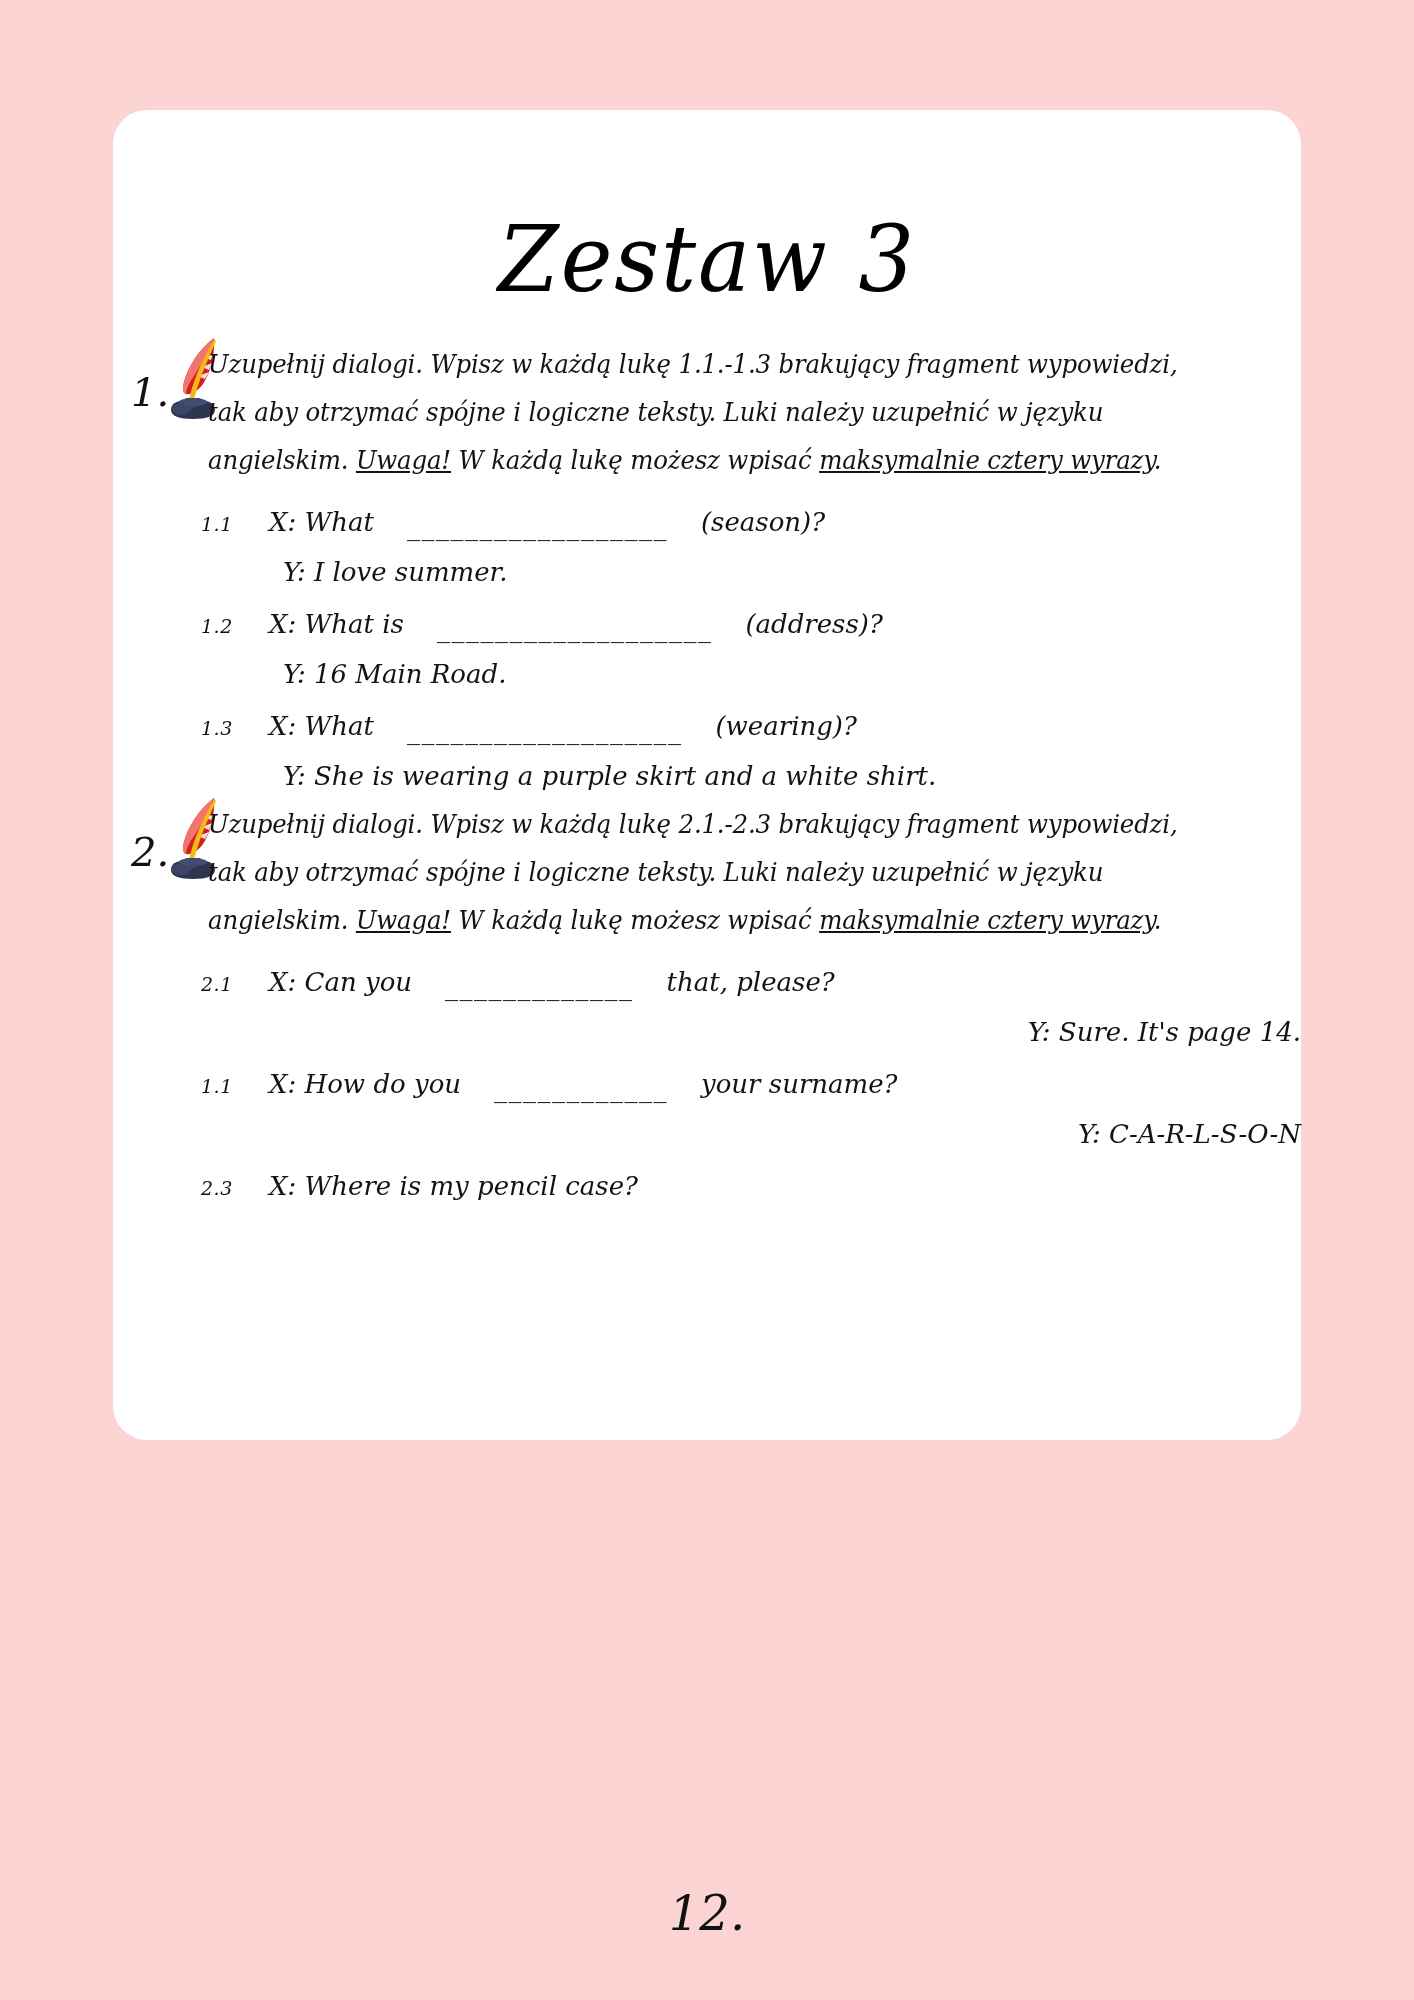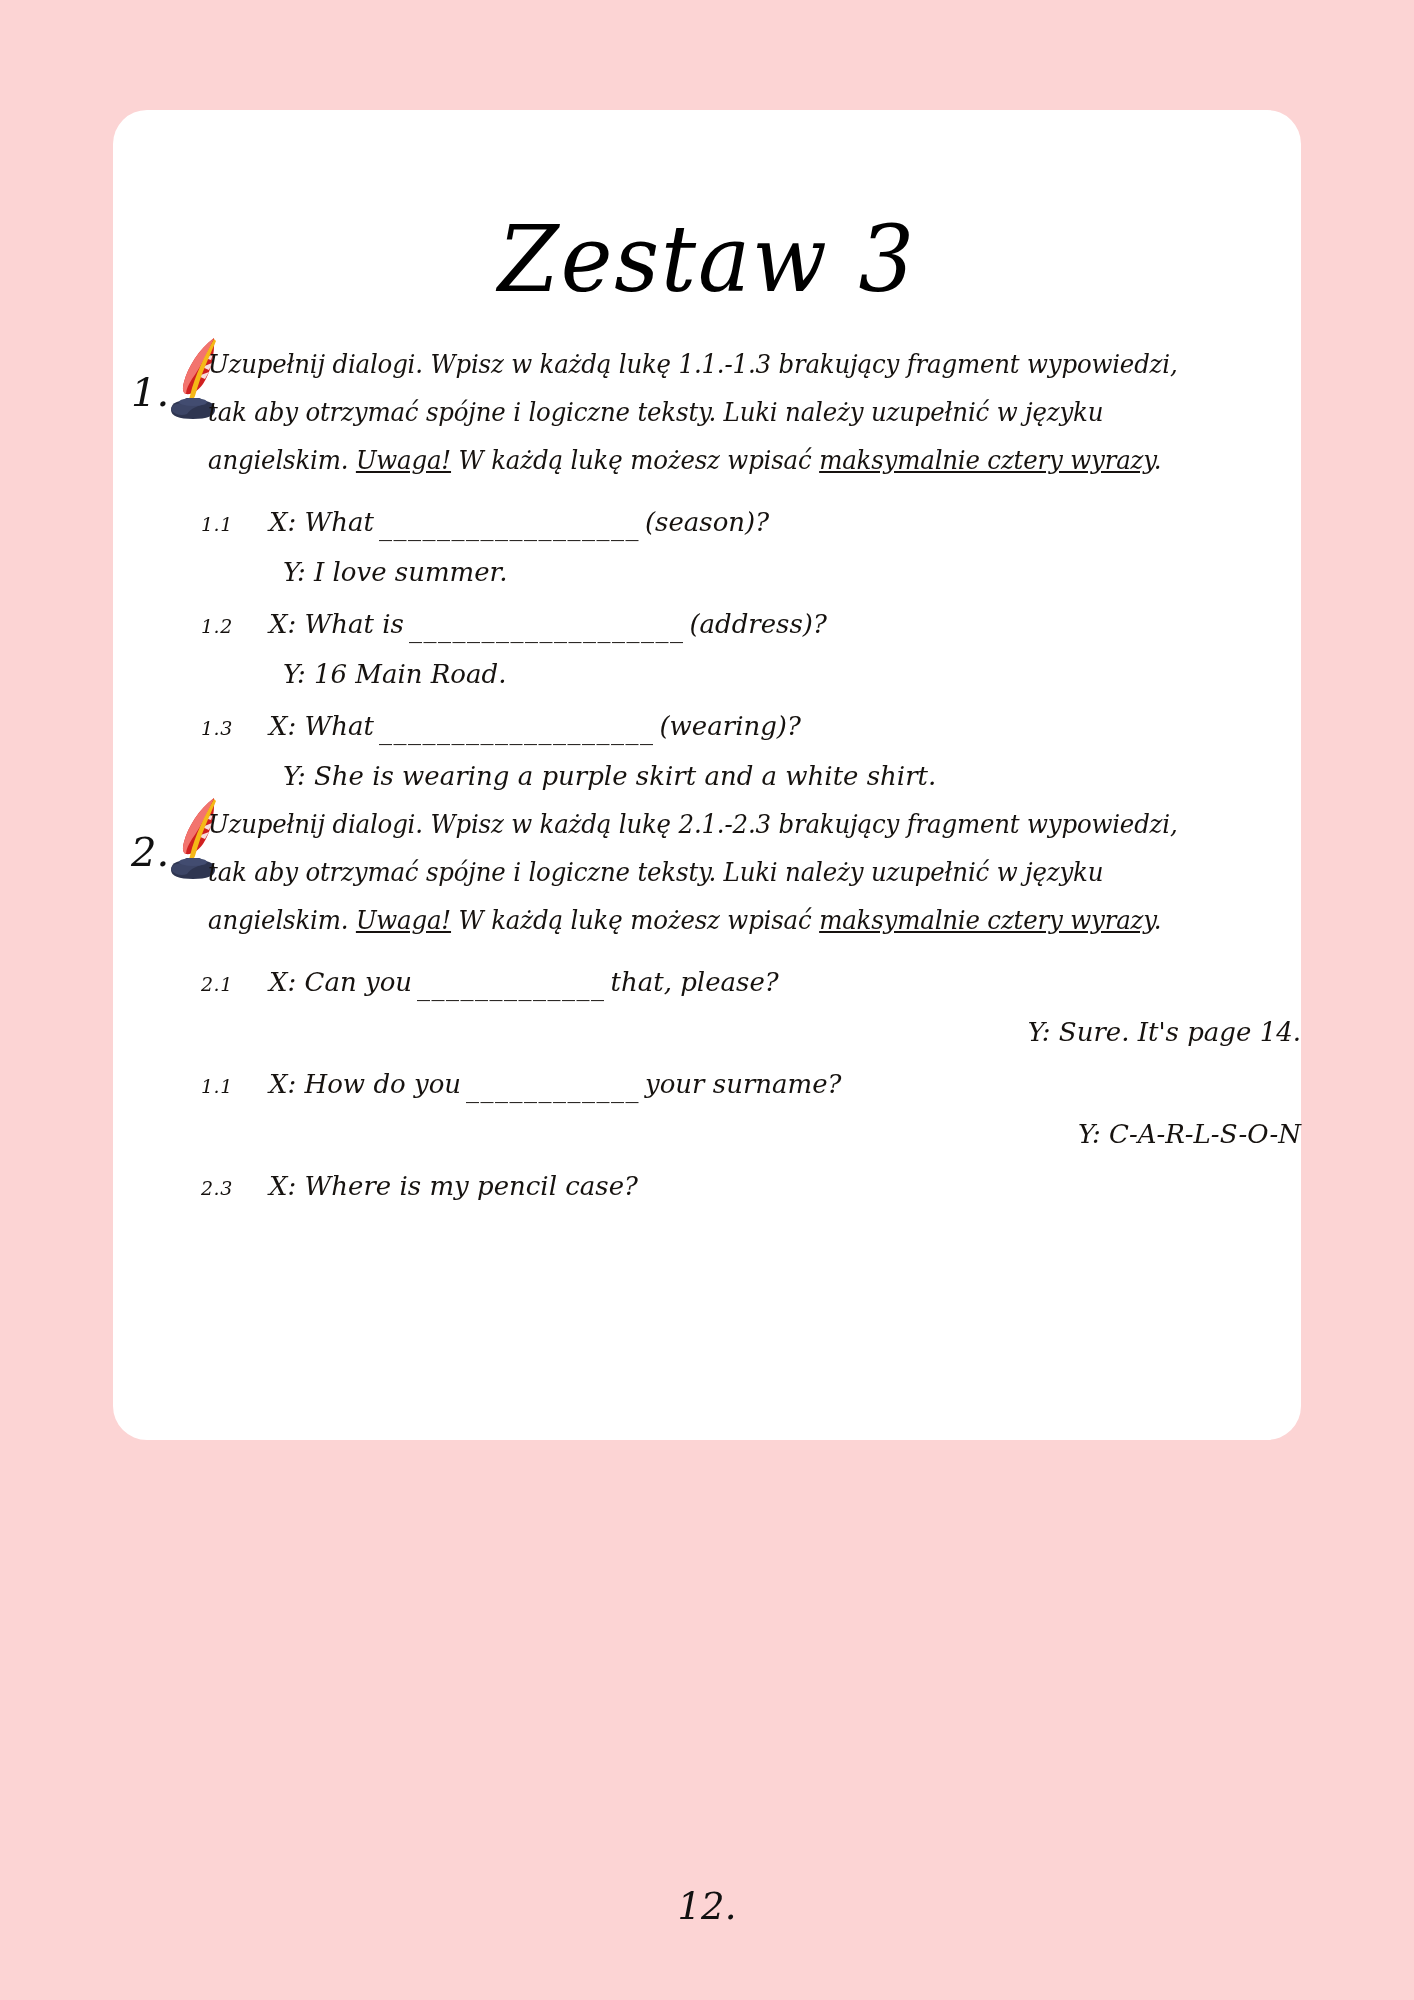--- a/index.html
+++ b/index.html
@@ -110,21 +110,21 @@
     font-size: 26px;
     line-height: 48px;
     white-space: nowrap;
   }
   .q-num {
     width: 68px;
     flex: 0 0 68px;
     font-size: 19px;
     letter-spacing: 0.5px;
   }
-  .q-body { display: flex; align-items: baseline; }
+  .q-body { display: flex; align-items: baseline; gap: 28px; }
   .blank {
     display: inline-block;
     letter-spacing: 1.5px;
     font-style: normal;
     font-size: 26px;
     position: relative;
     top: 4px;
     margin: 0 5px;
     color: #16120f;
   }
@@ -138,21 +138,21 @@
 
   
   .page-number {
     position: absolute;
     left: 0;
     top: 1885px;
     width: 1414px;
     text-align: center;
     font-family: "DejaVu Serif", serif;
     font-style: italic;
-    font-size: 37px;
+    font-size: 48px;
     color: #111;
   }
 </style>
 </head>
 <body>
 
 <div class="page-card">
 
   <div class="doc-title">Zestaw 3</div>
 

